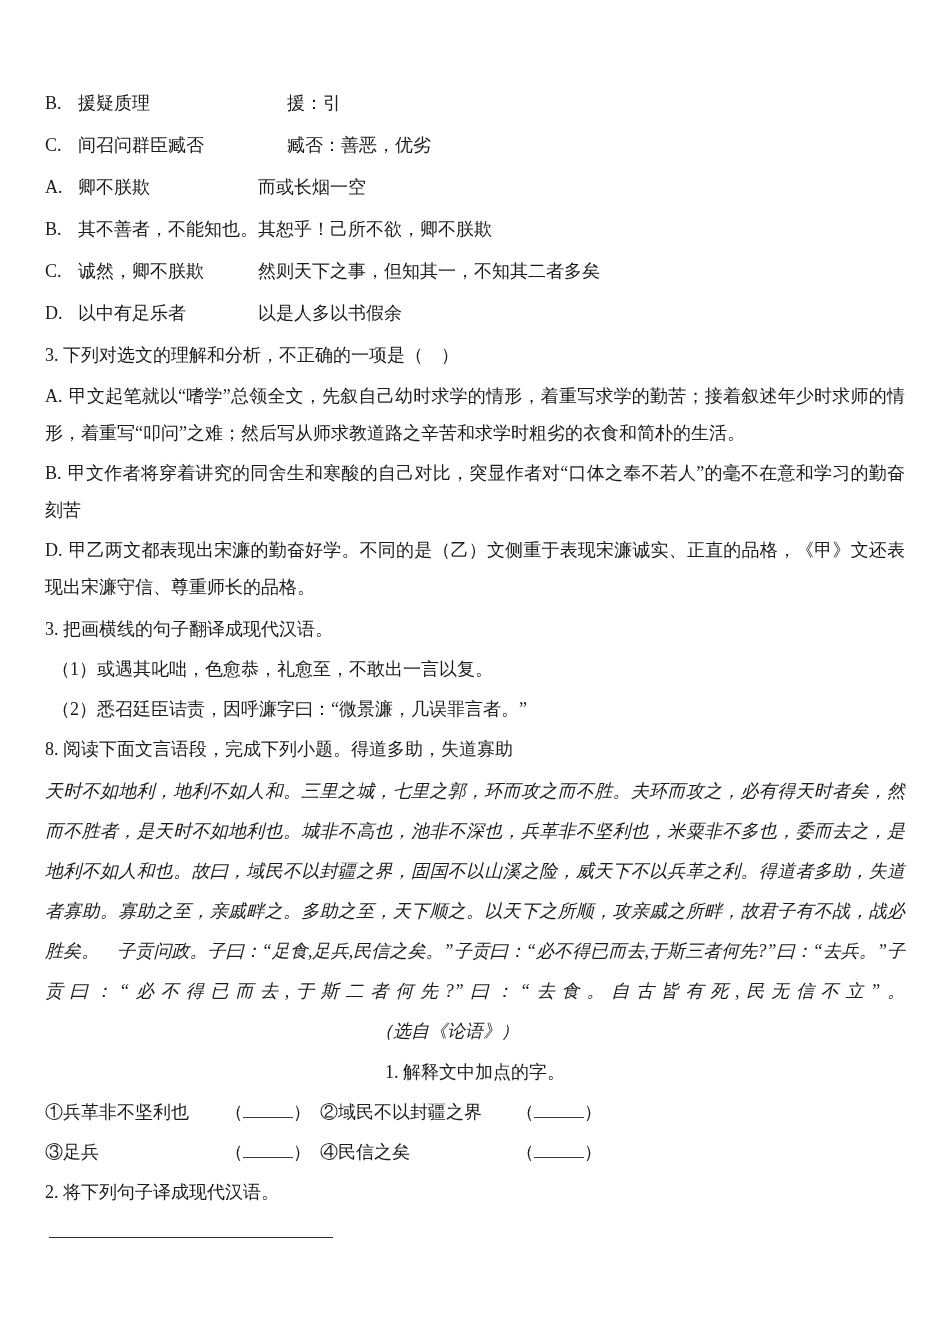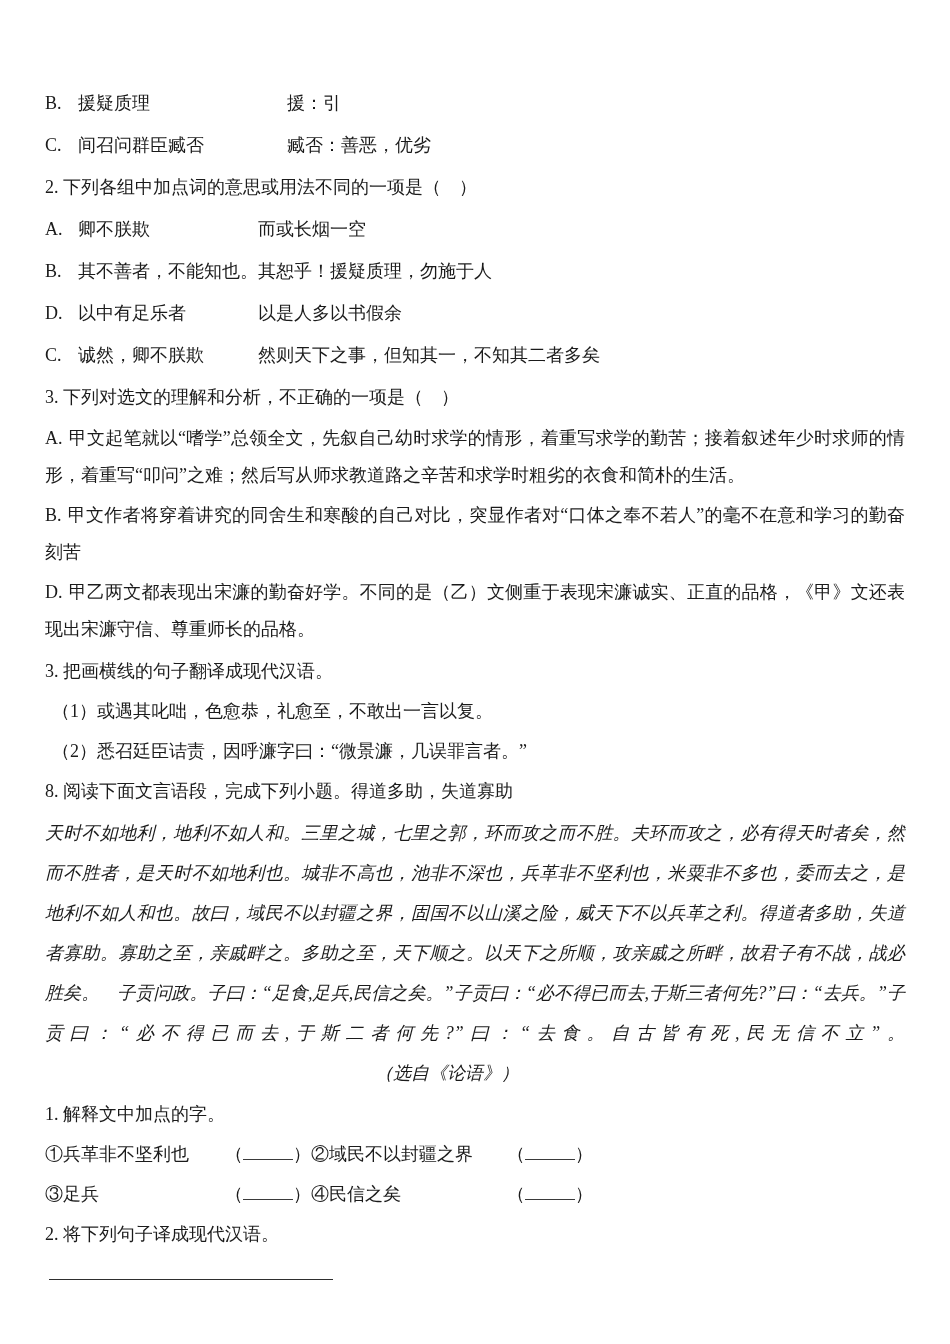--- a/index.html
+++ b/index.html
@@ -35,69 +35,68 @@
   }
   .passage .src{
     display:inline-block;
     margin-left:330px;
     white-space:nowrap;
   }
   .bold{font-weight:normal;}
   
   .tabrow{line-height:40px;white-space:nowrap;}
   .c1{display:inline-block;width:180px;}
-  .c3{display:inline-block;width:196px;}
+  .c3{display:inline-block;width:196px;margin-left:9px;}
   .pblank{white-space:nowrap;}
   .pblank .u{
     display:inline-block;
     width:50px;height:1em;
     border-bottom:1.4px solid #3a3a3a;
     vertical-align:baseline;
   }
   
   .ansline{
     display:inline-block;
     width:284px;height:1em;
     border-bottom:1.5px solid #2e2e2e;
     vertical-align:baseline;
     margin-left:4px;
   }
   .indent2{padding-left:7px;}
-  .sp-after{margin-top:1px;}
+  .sp-after{margin-top:1px;text-align:center;}
 </style>
 </head>
 <body>
 
 <div class="page">
 
   <div class="r two-col">
     <span class="lcol"><span class="lbl">B.</span><span>援疑质理</span></span>
     <span>援：引</span>
   </div>
   <div class="r two-col">
     <span class="lcol"><span class="lbl">C.</span><span>间召问群臣臧否</span></span>
     <span>臧否：善恶，优劣</span>
   </div>
 
-  <div class="r">2. 下列各组中加点词的意思或用法不同的一项是（　）</div>
   <div class="r two-col">
     <span class="lcol2"><span class="lbl">A.</span><span>卿不朕欺</span></span>
     <span>而或长烟一空</span>
   </div>
   <div class="r two-col">
     <span class="lcol2"><span class="lbl">B.</span><span>其不善者，不能知也。</span></span>
-    <span>其恕乎！援疑质理，勿施于人</span>
+    <span>其恕乎！己所不欲，卿不朕欺</span>
+  </div>
+  <div class="r two-col">
+    <span class="lcol2"><span class="lbl">C.</span><span>诚然，卿不朕欺</span></span>
+    <span>然则天下之事，但知其一，不知其二者多矣</span>
   </div>
   <div class="r two-col">
     <span class="lcol2"><span class="lbl">D.</span><span>以中有足乐者</span></span>
     <span>以是人多以书假余</span>
-  </div>
-  <div class="r two-col">
-    <span class="lcol2"><span class="lbl">C.</span><span>诚然，卿不朕欺</span></span>
-    <span>然则天下之事，但知其一，不知其二者多矣</span>
   </div>
 
   <div class="r">3. 下列对选文的理解和分析，不正确的一项是（　）</div>
   <div class="para"><span class="lbl">A.</span><span>甲文起笔就以“嗜学”总领全文，先叙自己幼时求学的情形，着重写求学的勤苦；接着叙述年少时求师的情形，着重写“叩问”之难；然后写从师求教道路之辛苦和求学时粗劣的衣食和简朴的生活。</span></div>
   <div class="para"><span class="lbl">B.</span><span>甲文作者将穿着讲究的同舍生和寒酸的自己对比，突显作者对“口体之奉不若人”的毫不在意和学习的勤奋刻苦</span></div>
   <div class="para"><span class="lbl">D.</span><span>甲乙两文都表现出宋濂的勤奋好学。不同的是（乙）文侧重于表现宋濂诚实、正直的品格，《甲》文还表现出宋濂守信、尊重师长的品格。</span></div>
 
   <div class="r40">3. 把画横线的句子翻译成现代汉语。</div>
   <div class="r40 indent2">（1）或遇其叱咄，色愈恭，礼愈至，不敢出一言以复。</div>
   <div class="r40 indent2">（2）悉召廷臣诘责，因呼濂字曰：“微景濂，几误罪言者。”</div>

